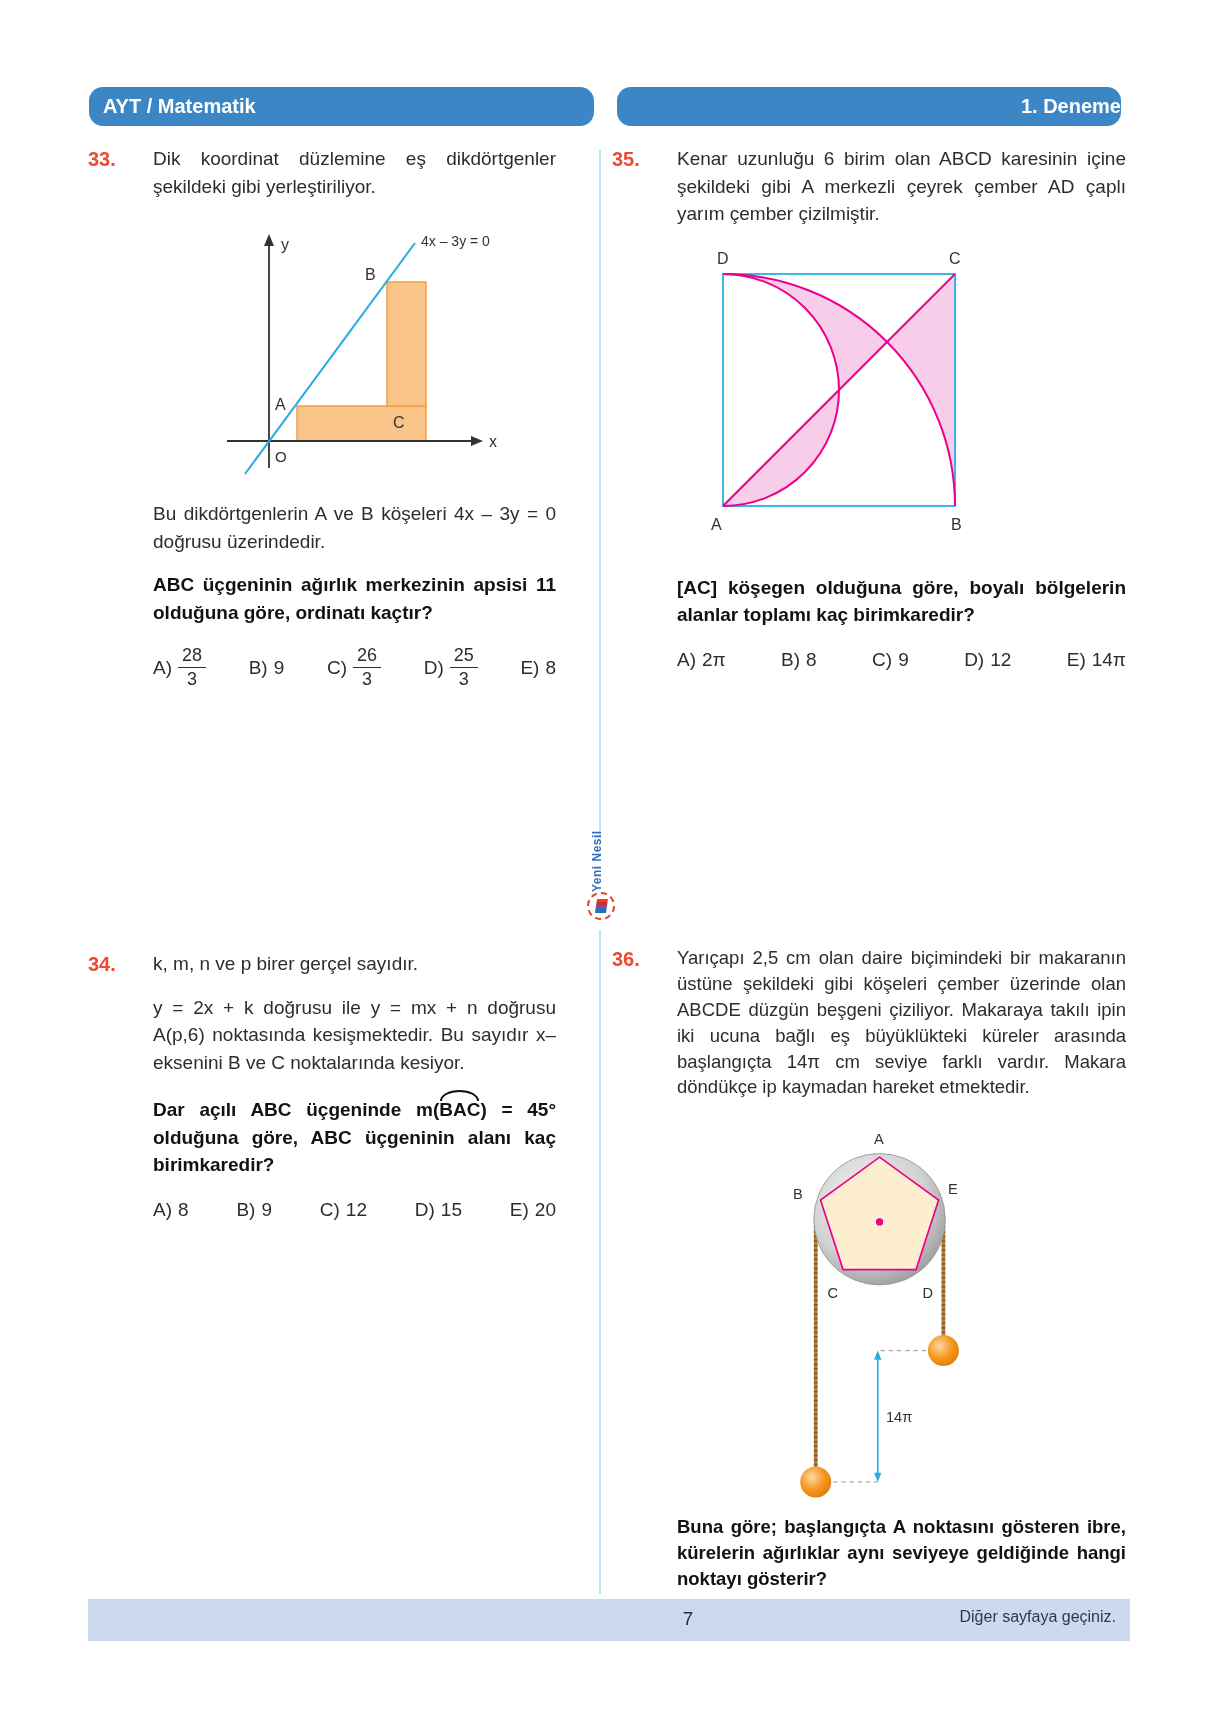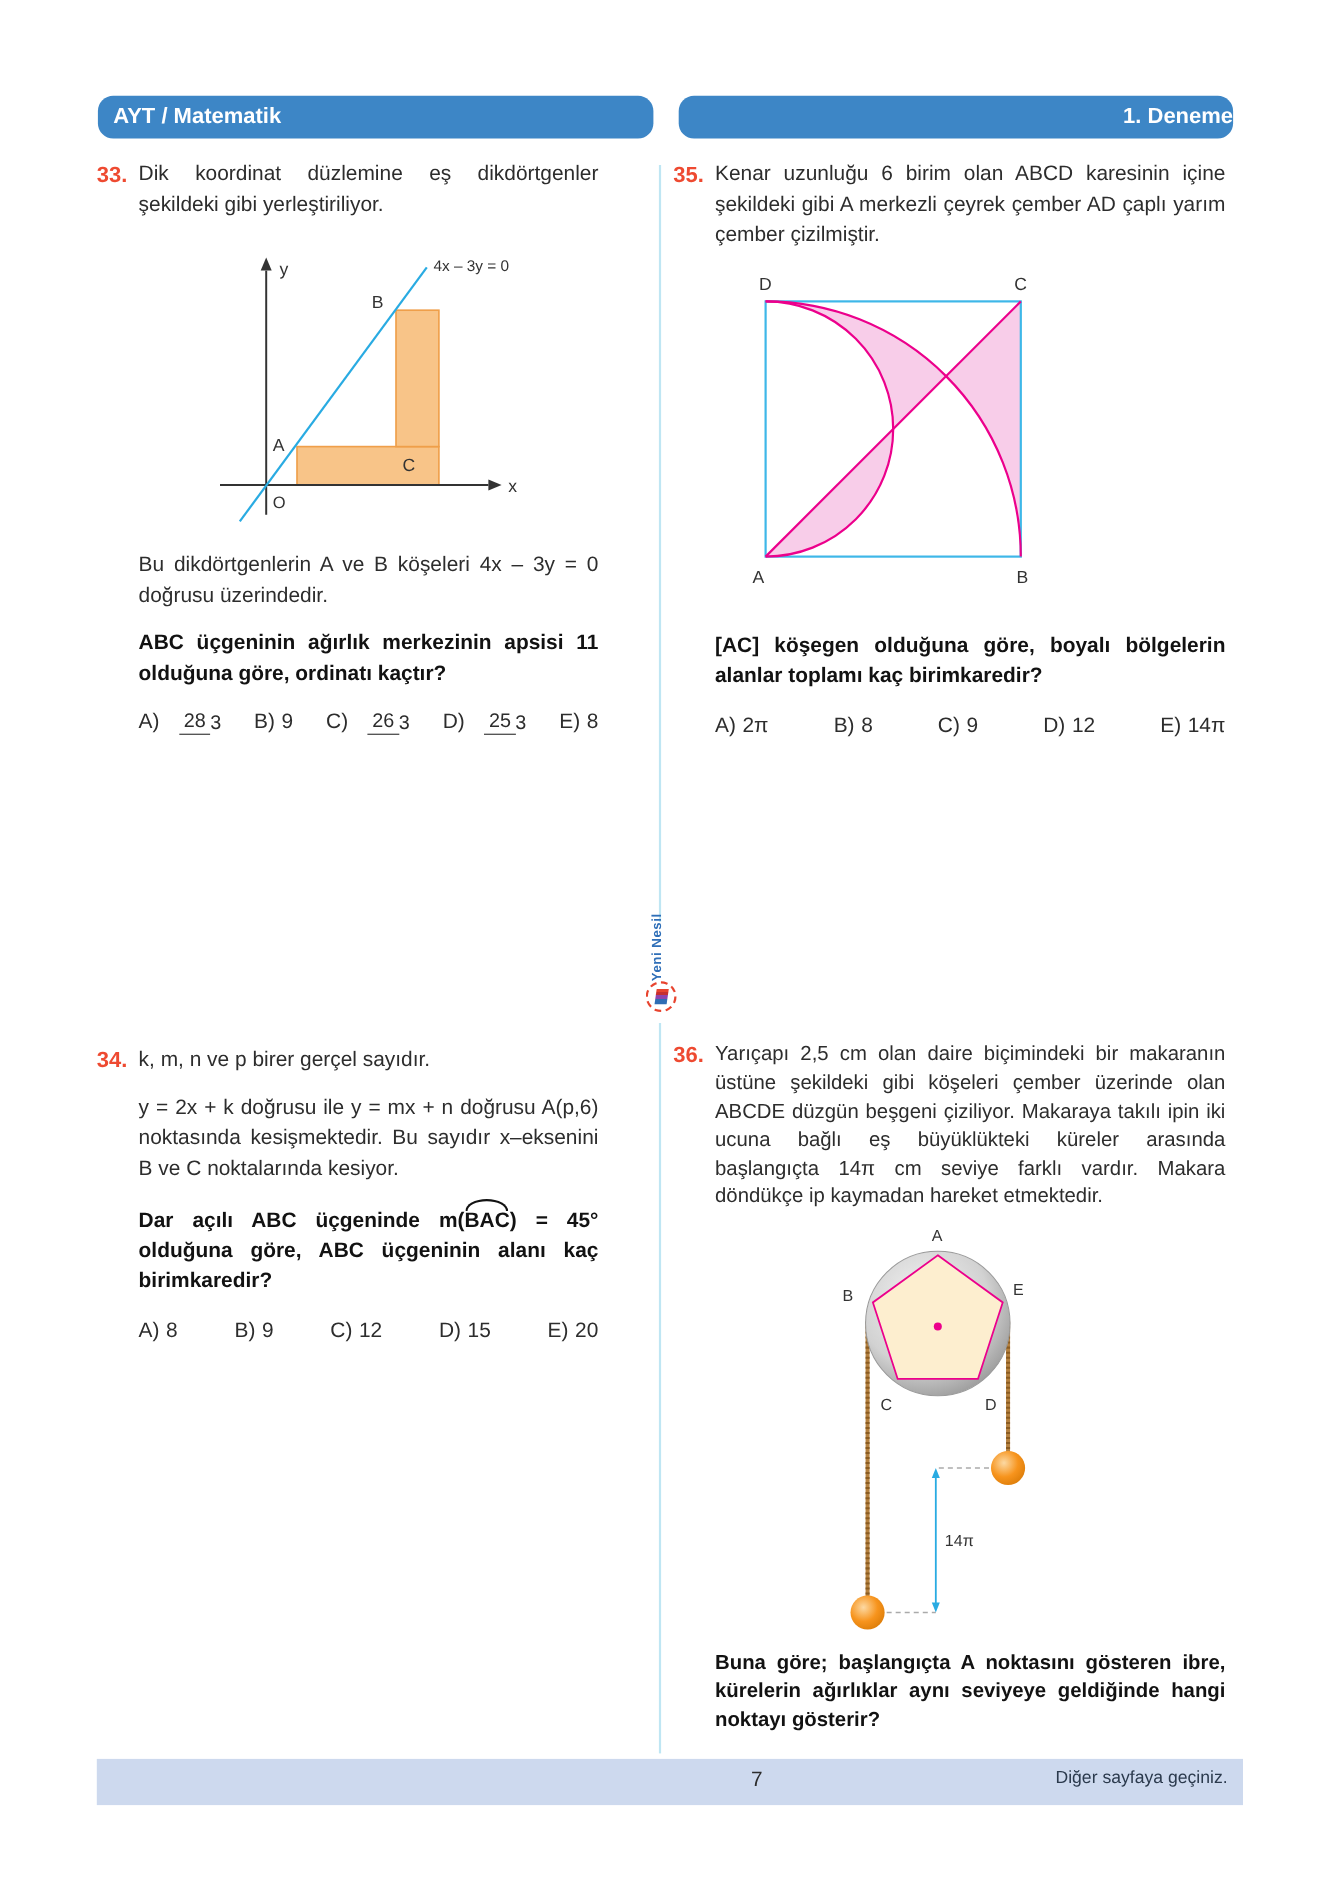--- a/index.html
+++ b/index.html
@@ -19,31 +19,31 @@
               transform:rotate(180deg);font-size:12px;font-weight:bold;color:#2f6fb8;letter-spacing:.5px;white-space:nowrap;}
   .brand-icon{position:absolute;left:587px;top:892px;width:24px;height:24px;border:2px dashed #e8432e;
               border-radius:50%;display:flex;align-items:center;justify-content:center;background:#fff;}
   .brand-icon .bars{width:11px;height:14px;transform:skewX(-8deg);
         background:linear-gradient(180deg,#e8432e 0 22%,#c62f2f 22% 42%,#8e44ad 42% 66%,#2e6db4 66% 100%);}
 
   
   .col{position:absolute;top:145px;}
   .col-left{left:88px;width:472px;}
   .col-right{left:612px;width:518px;}
-  .q{position:absolute;left:0;right:16px;display:flex;}
+  .q{position:absolute;left:0;right:4px;display:flex;gap:27px;}
   .qnum{width:38px;flex-shrink:0;color:#ee4a31;font-weight:bold;font-size:20px;line-height:1.45;}
   .qbody{flex:1;min-width:0;}
   .para{font-size:19px;line-height:1.45;text-align:justify;margin:0 0 16px 0;color:#2d2d2d;}
   .stem{font-weight:bold;color:#121212;}
   .q36 .para{font-size:18.5px;line-height:1.4;}
 
   
   .opts{display:flex;justify-content:space-between;font-size:19px;color:#2d2d2d;margin-top:20px;align-items:center;}
   .opt{display:inline-flex;align-items:center;gap:6px;white-space:nowrap;}
-  .frac{display:inline-flex;text-align:right;line-height:1.05;font-size:18px;margin-left:12px;}
+  .frac{display:inline-flex;flex-direction:column;text-align:center;line-height:1.05;font-size:18px;}
   .fn{border-bottom:1.6px solid #2d2d2d;padding:0 4px 2px;}
   .fd{padding-top:2px;}
 
   
   .overarc{position:relative;display:inline-block;margin-top:4px;}
   .overarc::before{content:'';position:absolute;left:1px;right:1px;top:-6px;height:9px;
       border:solid #121212;border-width:2px 2px 0 2px;border-radius:100% 100% 0 0/200% 200% 0 0;}
 
   .fig{display:block;}
 
@@ -215,21 +215,21 @@
             <span>E)</span>
             <span>14π</span>
           </span>
       </div>
     </div>
   </div>
 
   <div class="q q36" style="top:800px">
     <span class="qnum">36.</span>
     <div class="qbody">
-      <p class="para" style="margin-bottom:12px">Yarıçapı 2,5 cm olan daire biçimindeki bir makaranın üstüne şekildeki gibi köşeleri çember üzerinde olan ABCDE düzgün beşgeni çiziliyor. Makaraya takılı ipin iki ucuna bağlı eş büyüklükteki küreler arasında başlangıçta 14π cm seviye farklı vardır. Makara döndükçe ip kaymadan hareket etmektedir.</p>
+      <p class="para" style="margin-bottom:28px">Yarıçapı 2,5 cm olan daire biçimindeki bir makaranın üstüne şekildeki gibi köşeleri çember üzerinde olan ABCDE düzgün beşgeni çiziliyor. Makaraya takılı ipin iki ucuna bağlı eş büyüklükteki küreler arasında başlangıçta 14π cm seviye farklı vardır. Makara döndükçe ip kaymadan hareket etmektedir.</p>
 
       <svg class="fig" width="292" height="374" viewBox="0 0 320 410" style="margin-left:52px">
         <defs>
           <radialGradient id="pulleyGrad" cx="40%" cy="35%" r="75%">
             <stop offset="0%" stop-color="#f4f4f4"></stop>
               <stop offset="60%" stop-color="#d2d2d2"></stop>
               <stop offset="100%" stop-color="#8f8f8f"></stop>
           </radialGradient>
           <radialGradient id="ballGrad" cx="38%" cy="35%" r="75%">
             <stop offset="0%" stop-color="#fcd9a3"></stop>

